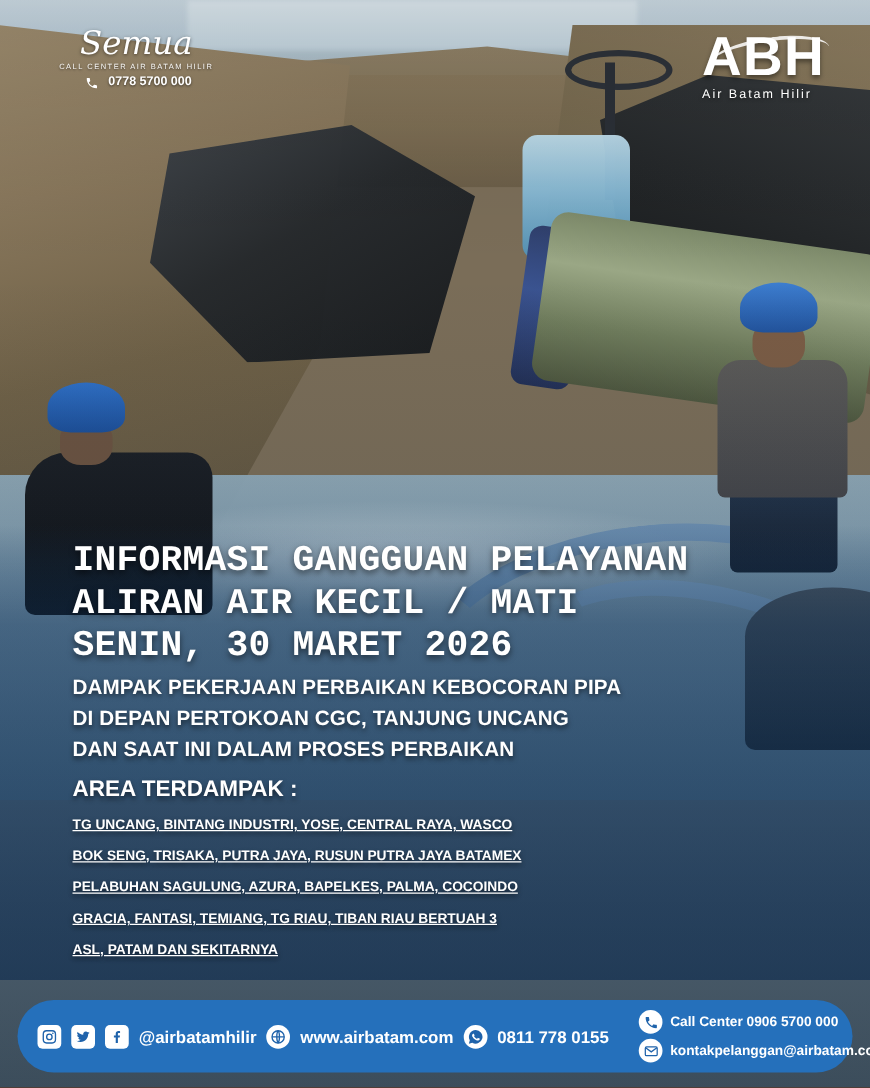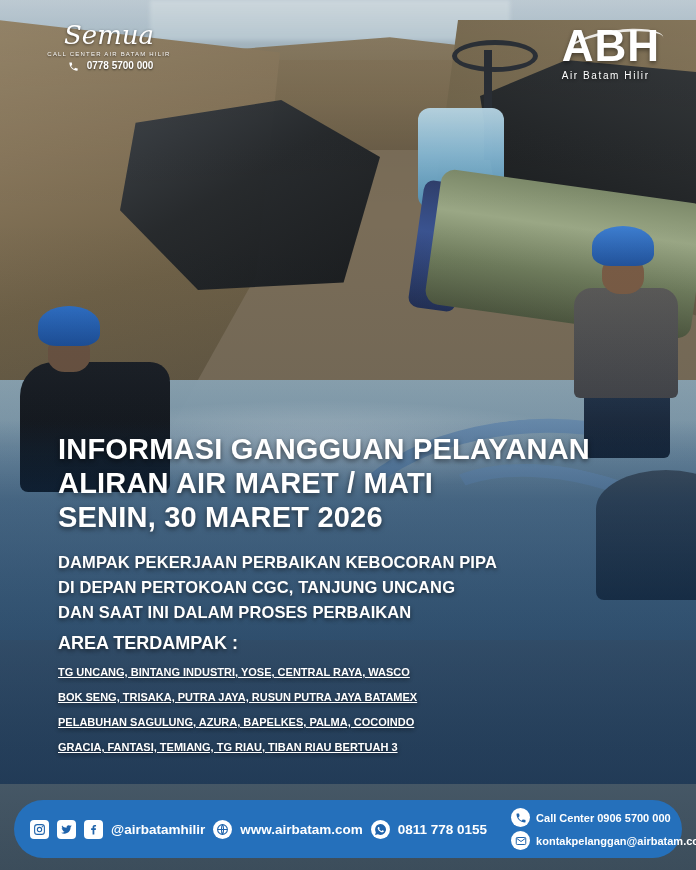--- a/index.html
+++ b/index.html
@@ -238,21 +238,22 @@
     right: 34px;
     top: 432px;
     color: #ffffff;
   }
   .headline {
     font-size: 29px;
     font-weight: bold;
     line-height: 34px;
     letter-spacing: 0.2px;
     text-shadow: 0 2px 5px rgba(0,0,0,.55);
-    margin-bottom: 16px;
+    margin-bottom: 4px;
+    font-family: Liberation Mono, monospace;
   }
   .subline {
     font-size: 16.5px;
     font-weight: bold;
     line-height: 25px;
     letter-spacing: 0.1px;
     text-shadow: 0 2px 4px rgba(0,0,0,.55);
     margin-bottom: 6px;
   }
   .area-title {
@@ -387,34 +388,35 @@
     <div class="swoosh"></div>
     <div class="abh">ABH</div>
     <div class="abh-sub">Air Batam Hilir</div>
   </div>
 
   <div class="overlay"></div>
 
   <div class="content">
     <div class="headline">
       <div>INFORMASI GANGGUAN PELAYANAN</div>
-      <div>ALIRAN AIR MARET / MATI</div>
+      <div>ALIRAN AIR KECIL / MATI</div>
       <div>SENIN, 30 MARET 2026</div>
     </div>
     <div class="subline">
       <div>DAMPAK PEKERJAAN PERBAIKAN KEBOCORAN PIPA</div>
       <div>DI DEPAN PERTOKOAN CGC, TANJUNG UNCANG</div>
       <div>DAN SAAT INI DALAM PROSES PERBAIKAN</div>
     </div>
     <div class="area-title">AREA TERDAMPAK :</div>
     <div class="area-list">
       <div>TG UNCANG, BINTANG INDUSTRI, YOSE, CENTRAL RAYA, WASCO</div>
       <div>BOK SENG, TRISAKA, PUTRA JAYA, RUSUN PUTRA JAYA BATAMEX</div>
       <div>PELABUHAN SAGULUNG, AZURA, BAPELKES, PALMA, COCOINDO</div>
       <div>GRACIA, FANTASI, TEMIANG, TG RIAU, TIBAN RIAU BERTUAH 3</div>
+      <div>ASL, PATAM DAN SEKITARNYA</div>
     </div>
   </div>
 
   <div class="footer">
     <div class="footer-left">
       <span class="ico">
         <svg width="13" height="13" viewBox="0 0 24 24" fill="none" stroke="#1f63ab" stroke-width="2">
           <rect x="3" y="3" width="18" height="18" rx="5"></rect>
             <circle cx="12" cy="12" r="4"></circle>
             <circle cx="17.2" cy="6.8" r="1.2" fill="#1f63ab" stroke="none"></circle>

